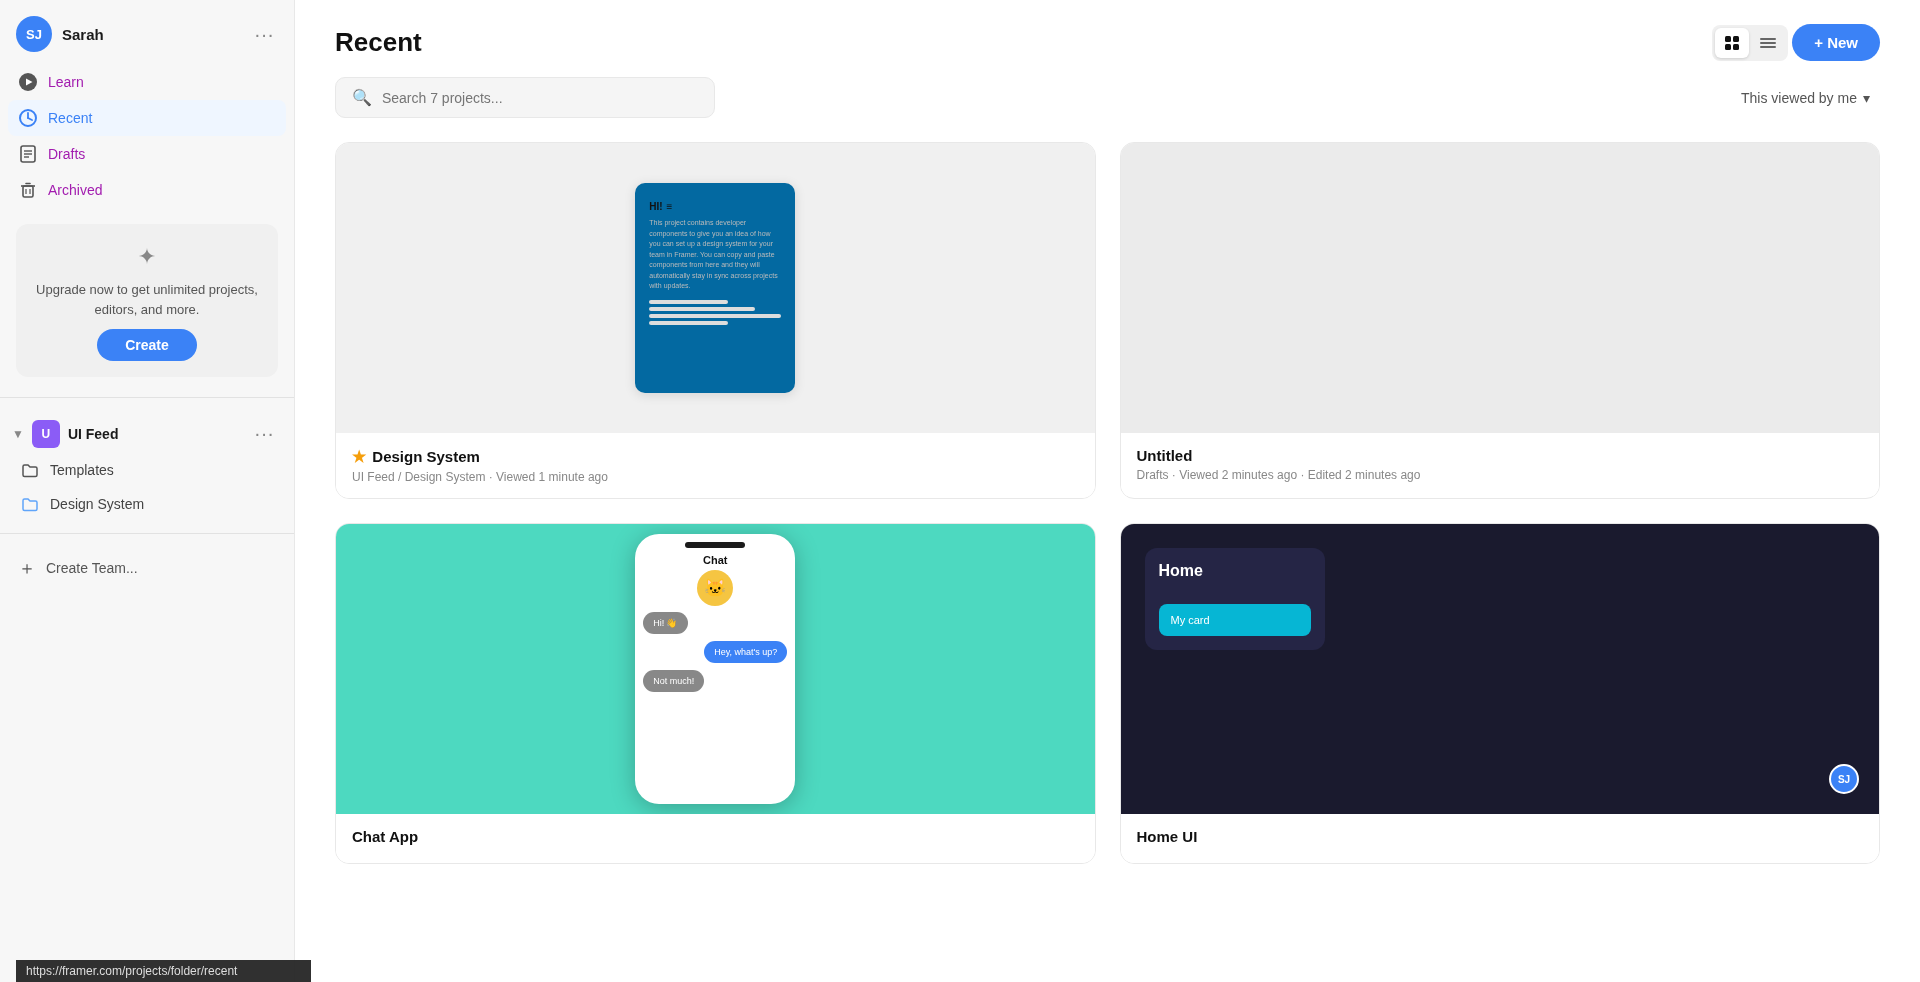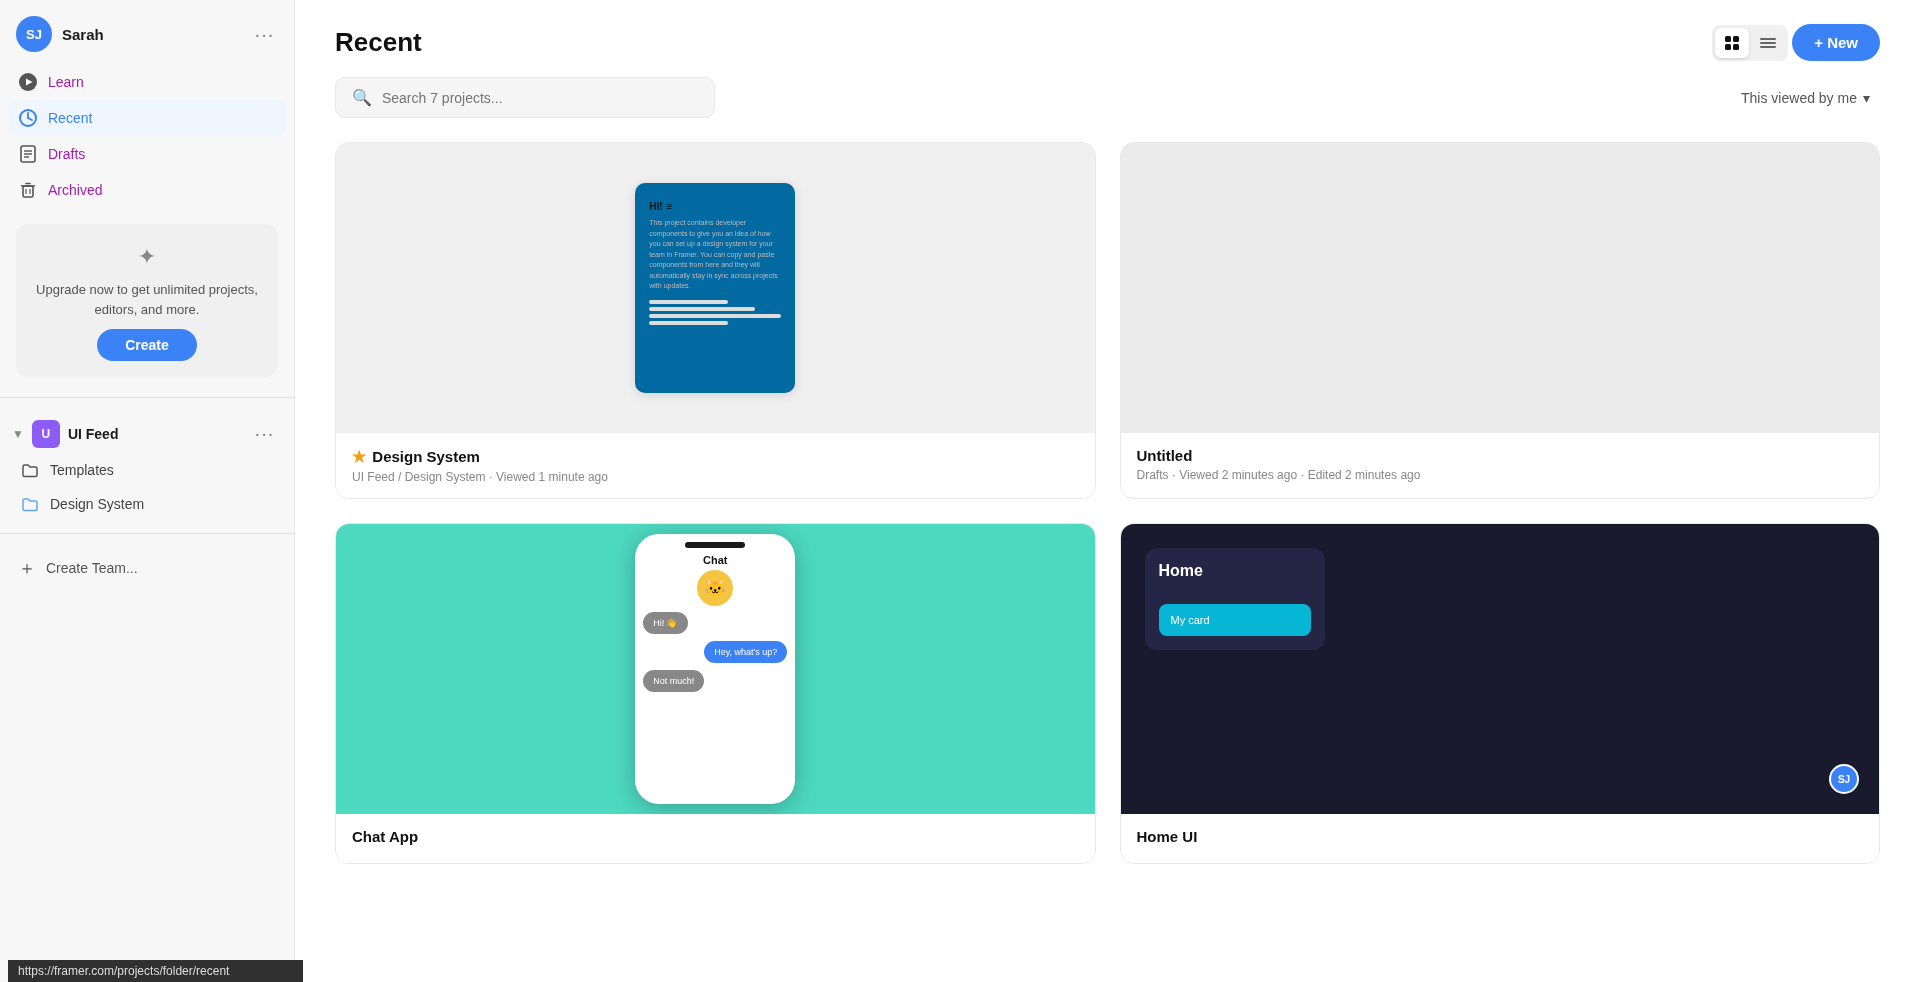--- a/index.html
+++ b/index.html
@@ -131,21 +131,21 @@
       font-weight: 500;
       border-radius: 8px;
       margin: 4px 8px;
     }
     .plus-icon { font-size: 18px; color: #555; }
 
     
     .statusbar {
       position: absolute;
       bottom: 0;
-      left: 8px;
+      left: 16px;
       width: 295px;
       background: rgba(30,30,30,0.92);
       color: #ddd;
       font-size: 12px;
       padding: 4px 10px;
       z-index: 100;
     }
 
     
     .main {

